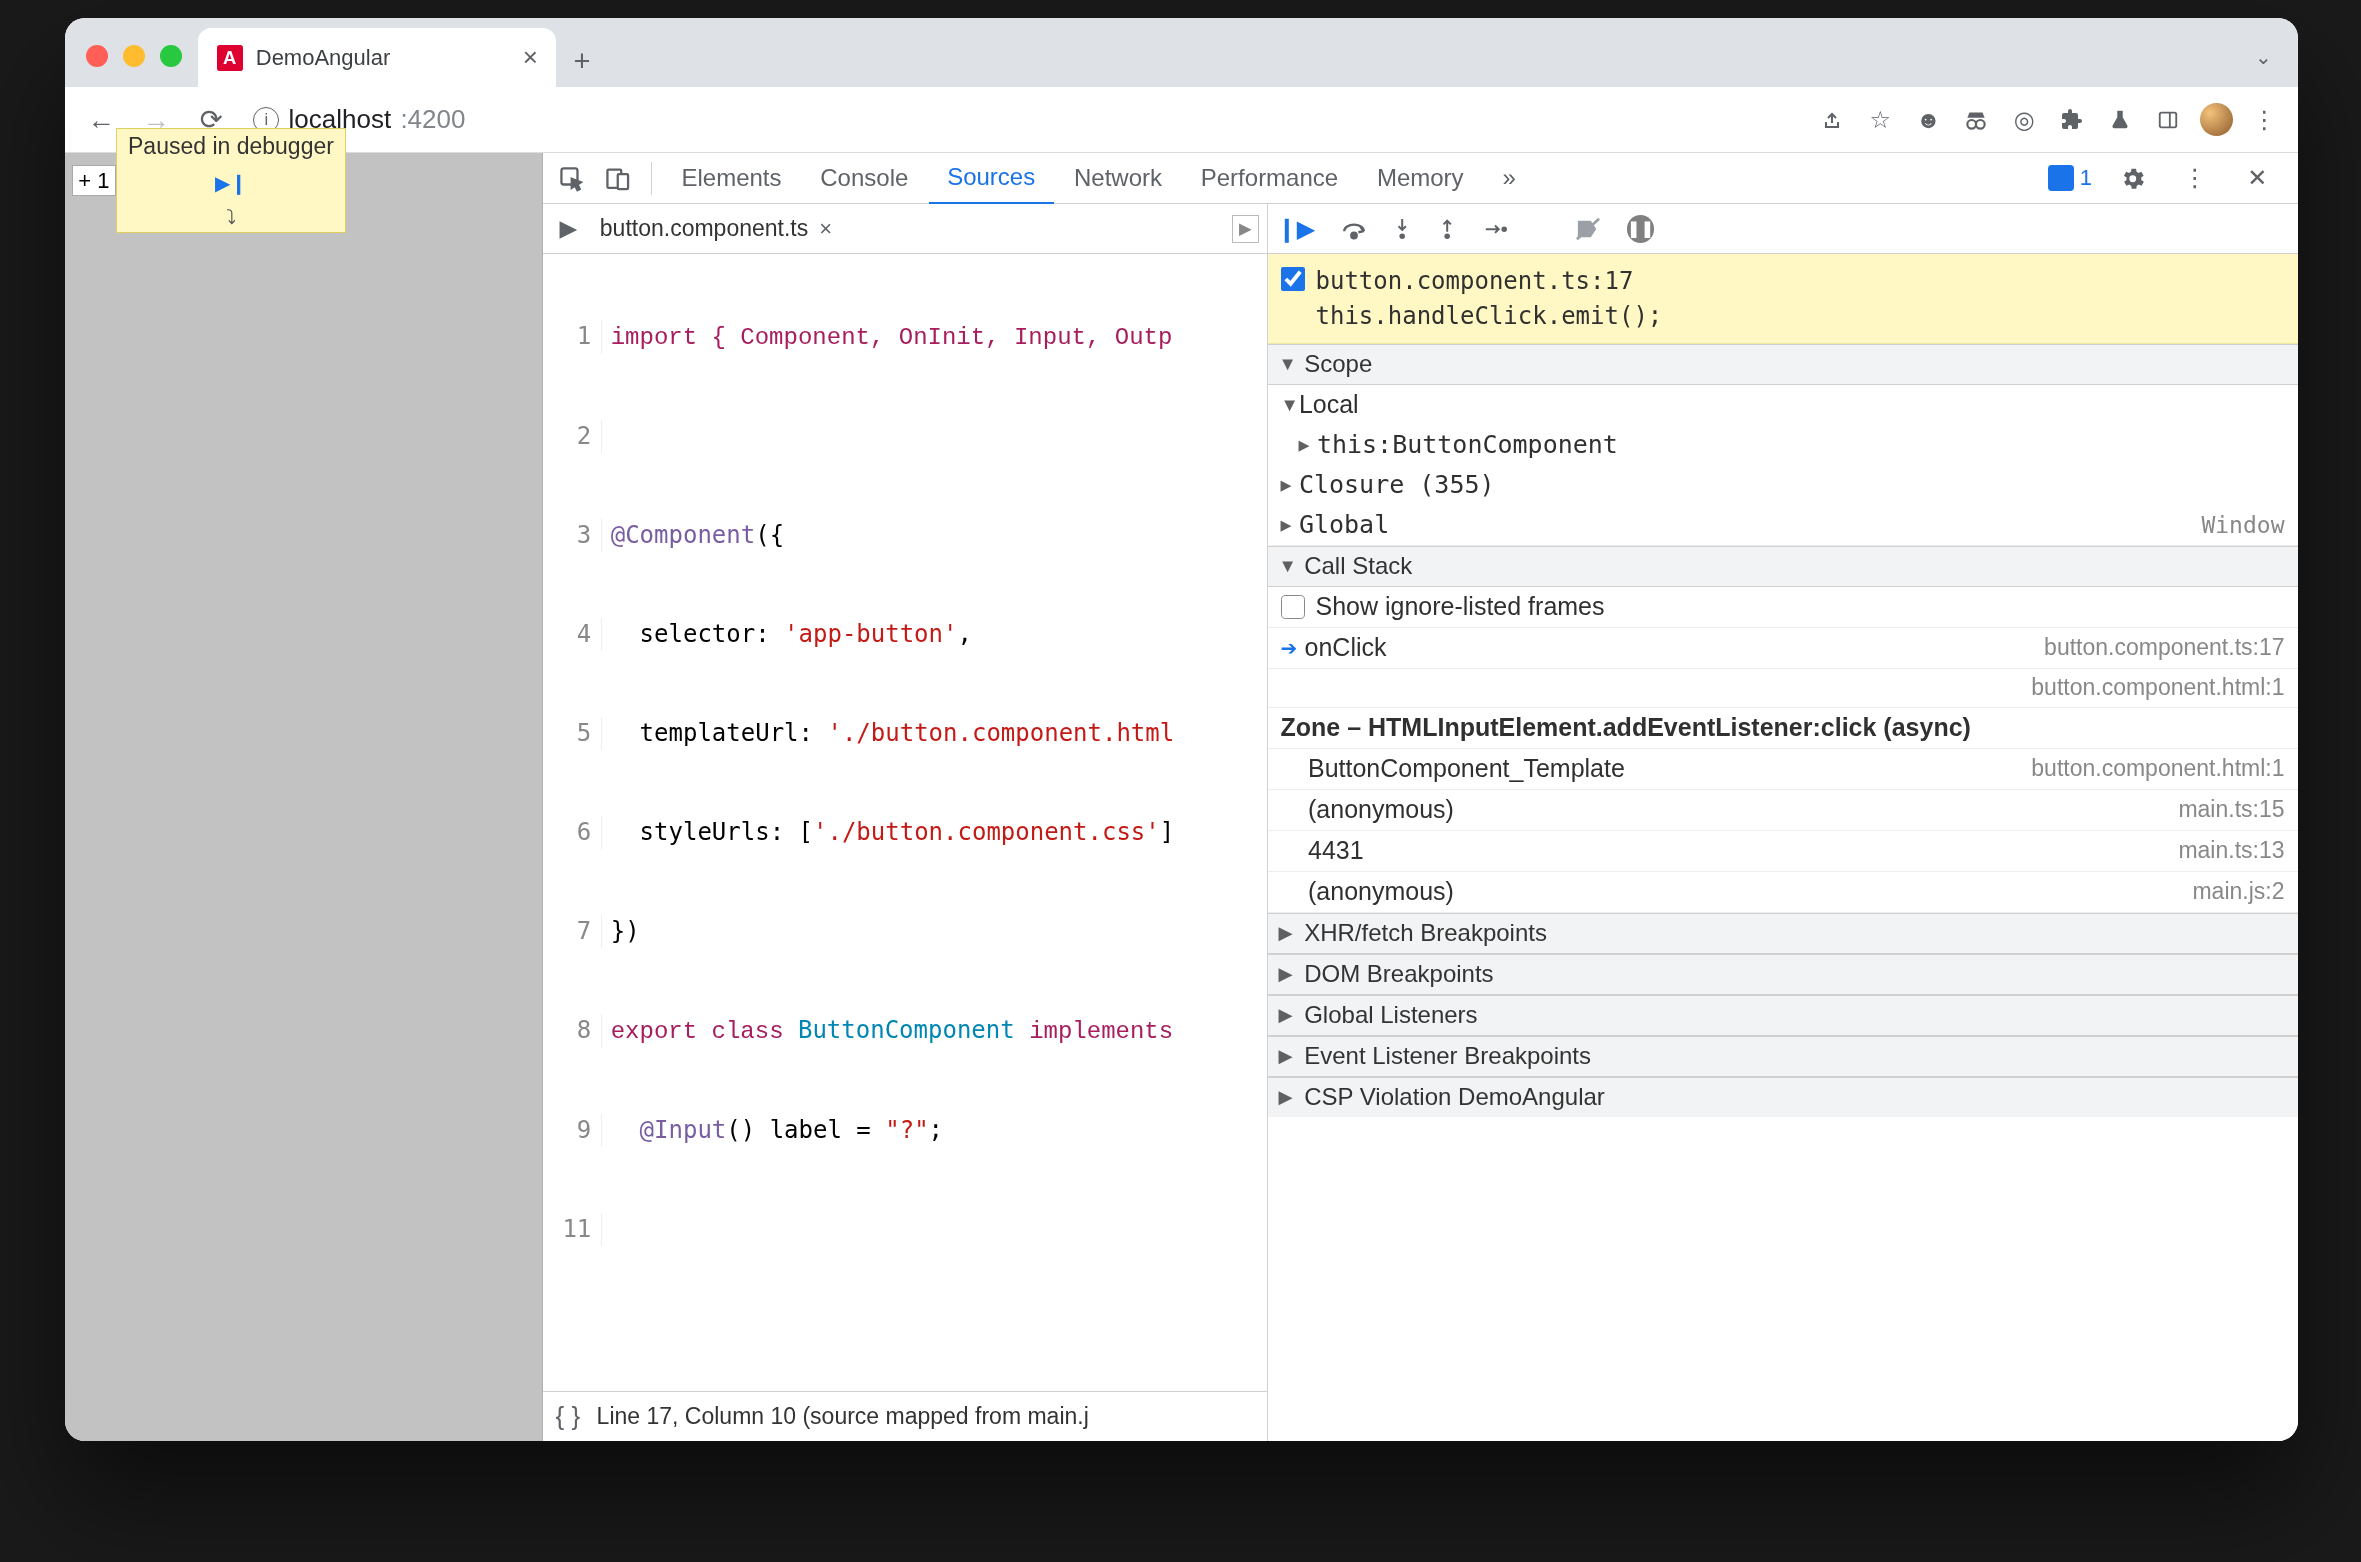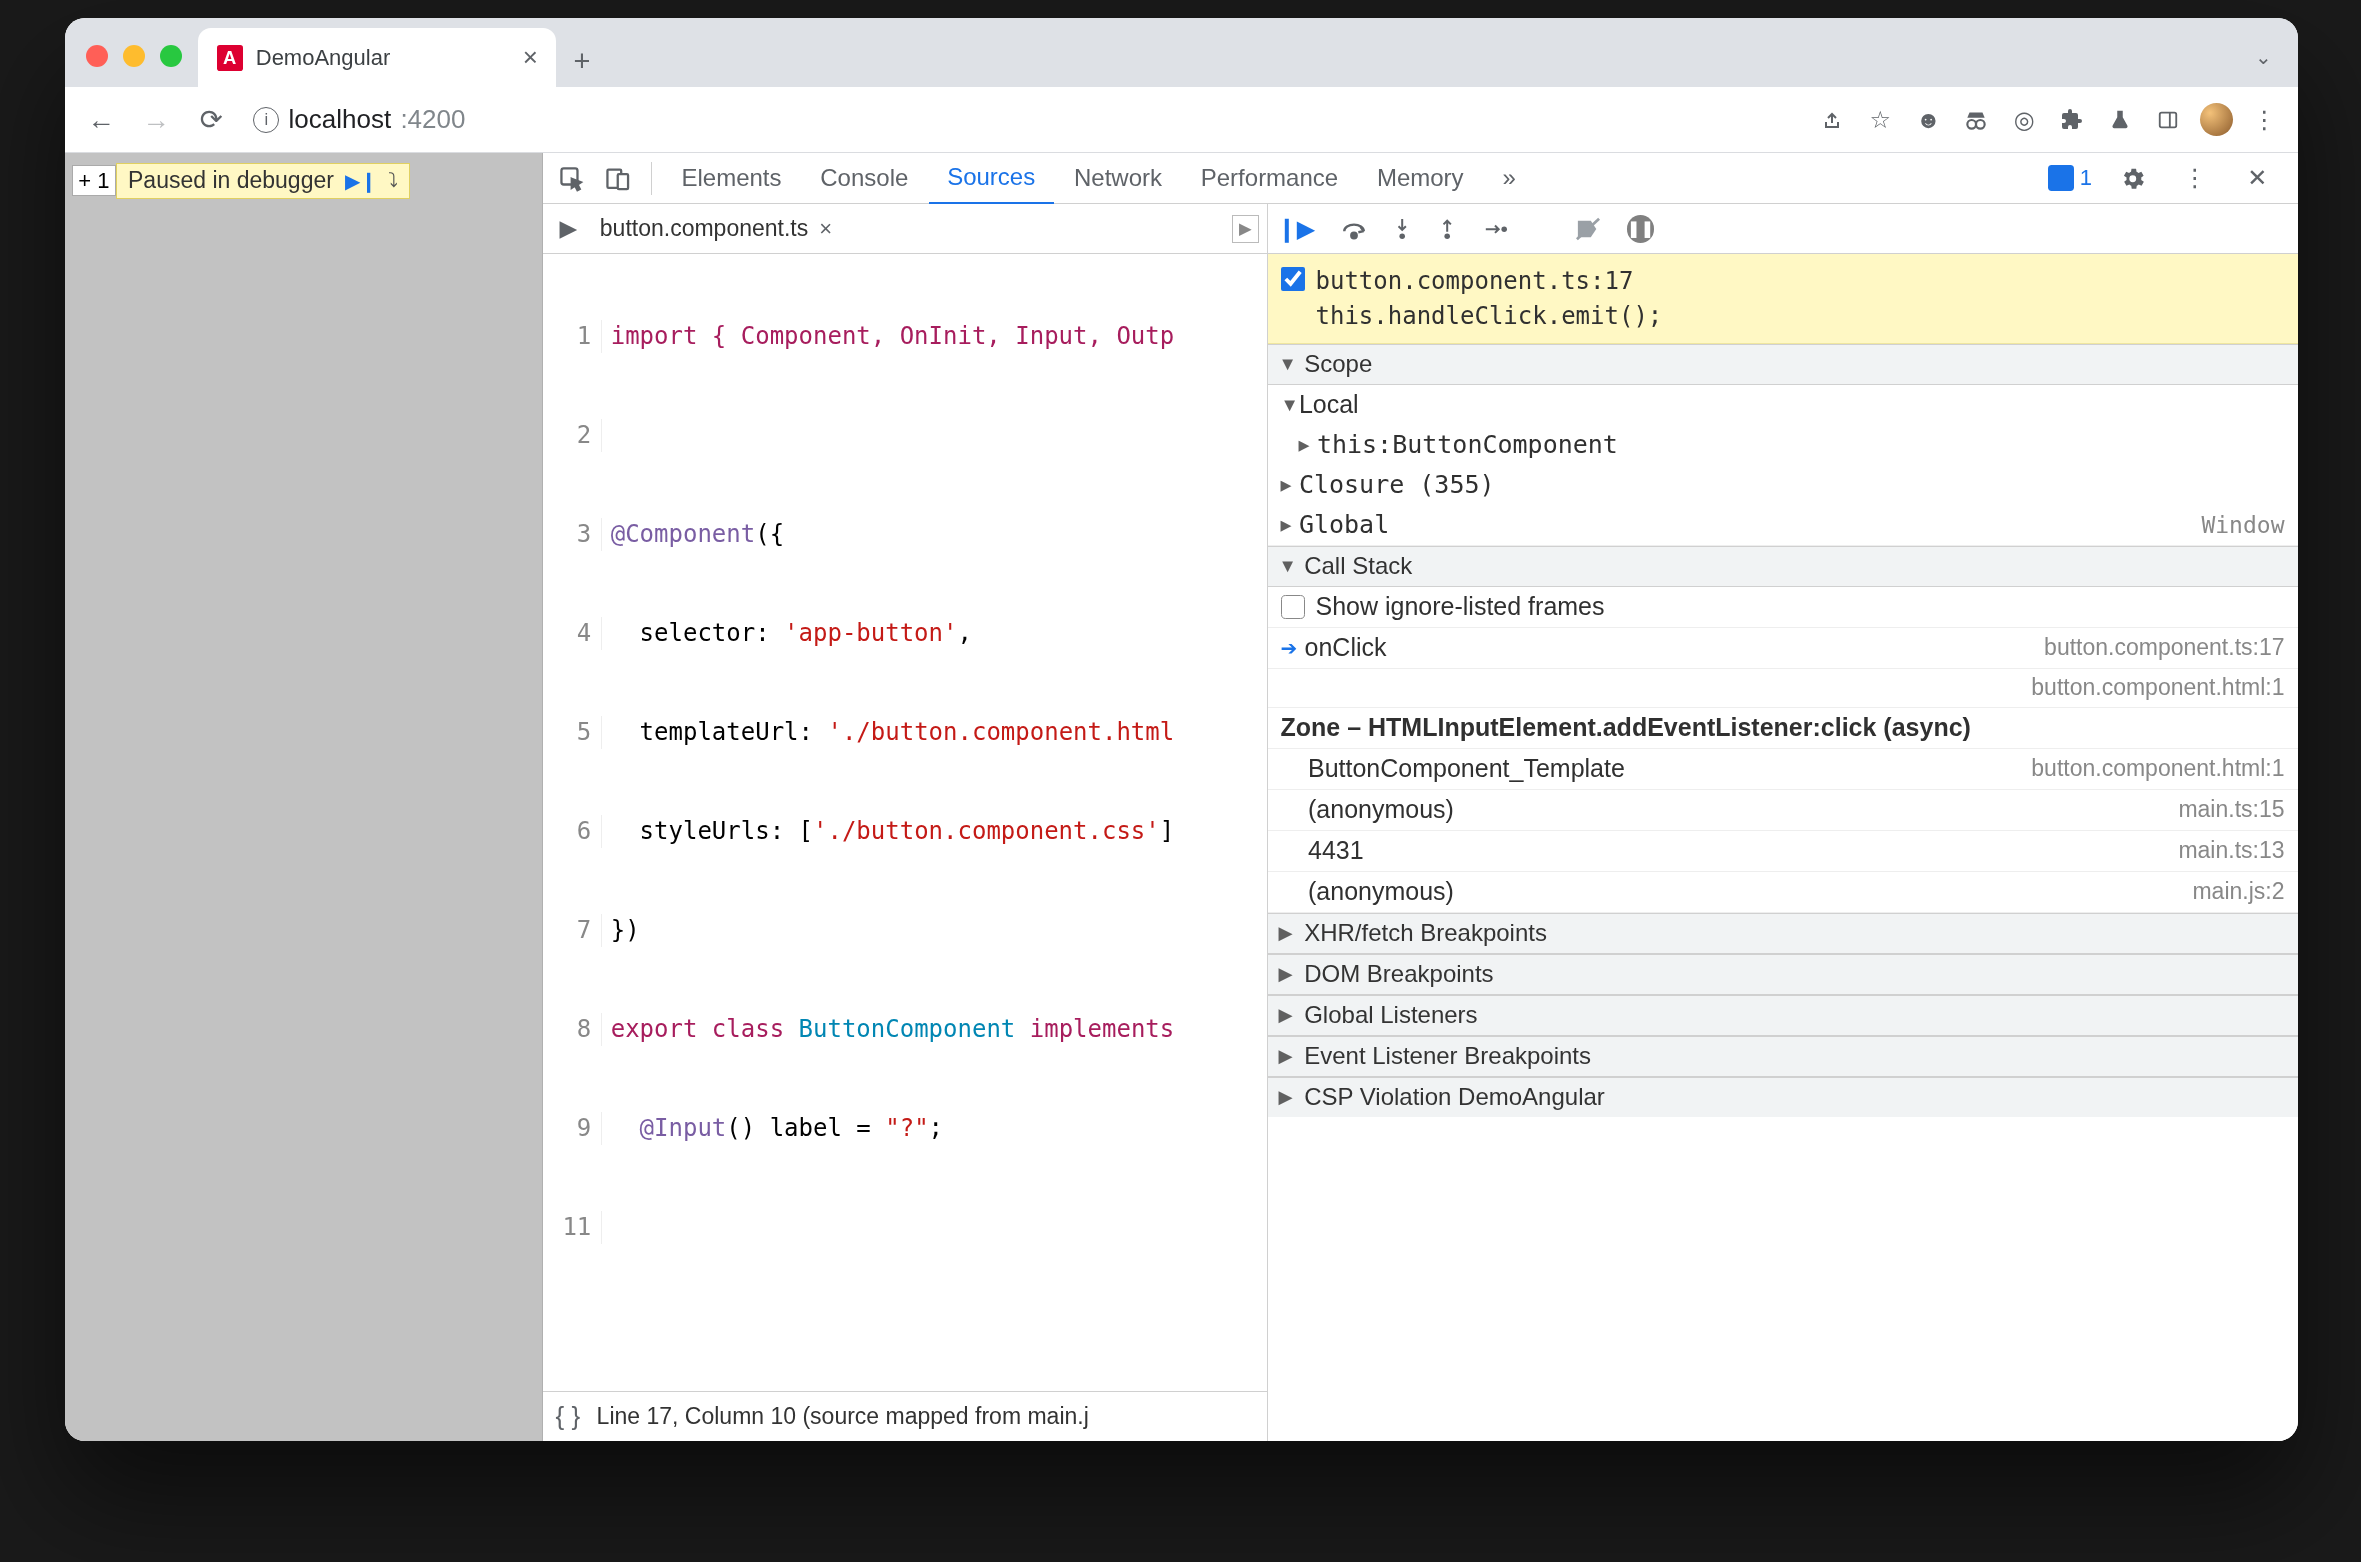--- a/index.html
+++ b/index.html
@@ -26,21 +26,21 @@
 .addr .port{color:#80868b;}
 .omni .spacer{flex:1;}
 .ext-ico{width:37px;height:37px;display:flex;align-items:center;justify-content:center;color:#5f6368;font-size:24px;}
 .avatar{width:33px;height:33px;border-radius:50%;background:radial-gradient(circle at 30% 30%,#f4c27a,#8b5a2b);}
 
 
 .body{flex:1;display:flex;min-height:0;}
 .page{width:478px;background:#c2c2c2;position:relative;border-right:0.9px solid #b0b0b0;}
 .pause-badge{position:absolute;top:7.3px;left:7.3px;display:flex;align-items:center;height:40px;}
 .pause-badge .pre{background:#fff;border:0.9px solid #aaa;padding:1.8px 5.5px;font-size:22px;color:#000;}
-.pause-badge .txt{background:#fff8c4;border:0.9px solid #e0d060;padding:3.7px 11px;font-size:23px;color:#333;display:flex;align-items:center;gap:11px;}
+.pause-badge .txt{background:#fff8c4;border:0.9px solid #e0d060;padding:3.7px 11px;font-size:23px;color:#333;display:flex;align-items:center;gap:11px;flex-direction:column;}
 .pause-badge .btn{color:#1a73e8;font-size:20px;}
 
 
 .devtools{flex:1;display:flex;flex-direction:column;background:#fff;min-width:0;}
 .dt-tabs{height:51px;border-bottom:0.9px solid #d0d0d0;display:flex;align-items:center;padding:0 7.3px;gap:2px;font-size:24px;color:#5f6368;}
 .dt-tool{width:44px;height:44px;display:flex;align-items:center;justify-content:center;}
 .dt-sep{width:0.9px;height:33px;background:#d0d0d0;margin:0 9.2px;}
 .dt-tab{padding:0 18.4px;height:51px;display:flex;align-items:center;cursor:pointer;}
 .dt-tab.active{color:#1a73e8;border-bottom:2.8px solid #1a73e8;font-weight:500;}
 .issue-badge{display:flex;align-items:center;gap:5.5px;background:transparent;font-size:22px;color:#1a73e8;}
@@ -52,21 +52,21 @@
 .editor{width:725px;border-right:0.9px solid #d0d0d0;display:flex;flex-direction:column;min-height:0;}
 .ed-tabs{height:50px;border-bottom:0.9px solid #d0d0d0;display:flex;align-items:center;padding:0 7.3px;font-size:23px;color:#333;}
 .ed-tabs .paneico{width:37px;display:flex;justify-content:center;color:#5f6368;}
 .ed-file{padding:0 13px;display:flex;align-items:center;gap:11px;}
 .ed-file .x{font-size:22px;color:#5f6368;}
 .ed-tabs .rpane{margin-left:auto;color:#888;border:0.9px solid #bbb;width:27.5px;height:27.5px;display:flex;align-items:center;justify-content:center;font-size:16.5px;}
 .code{flex:1;overflow:hidden;font-family:Menlo,Consolas,monospace;font-size:24px;line-height:33px;white-space:pre;position:relative;}
 .cline{display:flex;}
 .gutter{width:59px;text-align:right;padding-right:9.2px;color:#888;background:#fff;border-right:0.9px solid #eee;flex-shrink:0;}
 .cl{padding-left:9.2px;flex:1;overflow:hidden;}
-.kw{color:#a71d5d;} .str{color:#c41a16;} .cls{color:#0086b3;} .fn{color:#795da3;margin-top:36px;}
+.kw{color:#a71d5d;font-family:Liberation Mono, monospace;} .str{color:#c41a16;} .cls{color:#0086b3;} .fn{color:#795da3;margin-top:36px;}
 .ed-status{height:50px;border-top:0.9px solid #d0d0d0;display:flex;align-items:center;padding:0 13px;font-size:23px;color:#333;gap:16.5px;}
 .ed-status .pretty{font-size:26px;color:#5f6368;}
 
 .sidebar{flex:1;display:flex;flex-direction:column;font-size:25px;color:#303030;min-width:0;}
 .dbg-ctrl{height:50px;border-bottom:0.9px solid #d0d0d0;display:flex;align-items:center;padding:0 9.2px;gap:26px;color:#5f6368;}
 .dbg-ctrl .resume{color:#1a73e8;font-size:24px;}
 .dbg-ctrl .deact{color:#888;}
 .dbg-ctrl .pausebtn{width:27.5px;height:27.5px;border-radius:50%;background:#808080;color:#fff;display:flex;align-items:center;justify-content:center;font-size:16.5px;}
 .bp-hit{background:#fff8c4;border-bottom:0.9px solid #efe6a0;padding:9.2px 13px 9.2px 13px;font-family:Menlo,monospace;font-size:24px;line-height:35px;display:flex;gap:11px;}
 .bp-hit input{width:24px;height:24px;accent-color:#1a73e8;margin-top:3.7px;}

